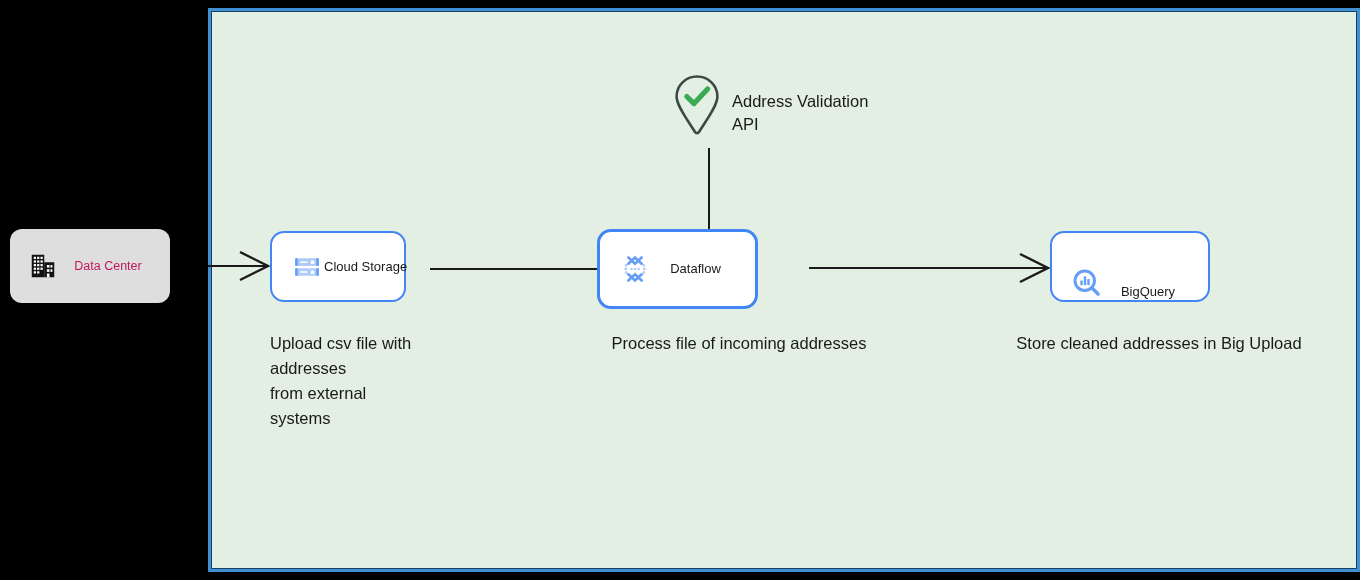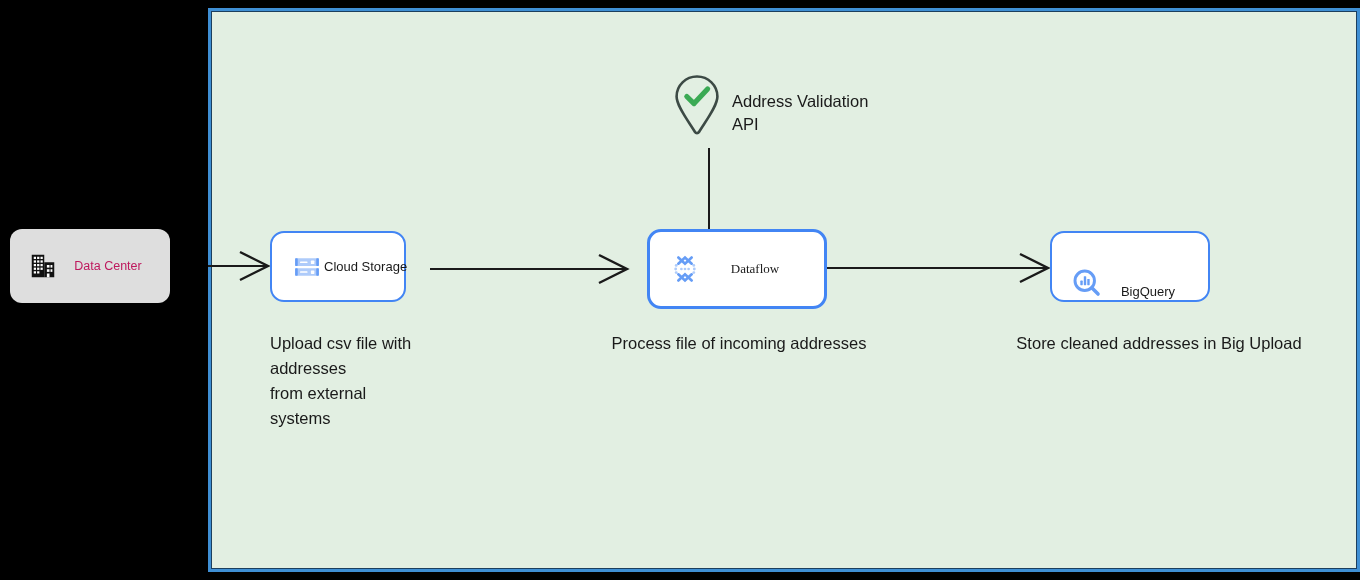--- a/index.html
+++ b/index.html
@@ -94,21 +94,21 @@
     flex: 1 1 auto;
     text-align: center;
     font-size: 12.5px;
     color: #be185d;
     padding-right: 12px;
     white-space: nowrap;
   }
 
   
   #node-cloud-storage { left: 270px; top: 231px; width: 136px; height: 71px; }
-  #node-dataflow      { left: 647px; top: 229px; width: 180px; height: 80px; font-family: Liberation Serif, serif; }
+  #node-dataflow      { left: 597px; top: 229px; width: 161px; height: 80px; }
   #node-bigquery      { left: 1050px; top: 231px; width: 160px; height: 71px; align-items: flex-end; }
 
   
   .caption {
     position: absolute;
     color: #1a1a1a;
     font-size: 16.5px;
     line-height: 25px;
     white-space: pre-line;
   }

